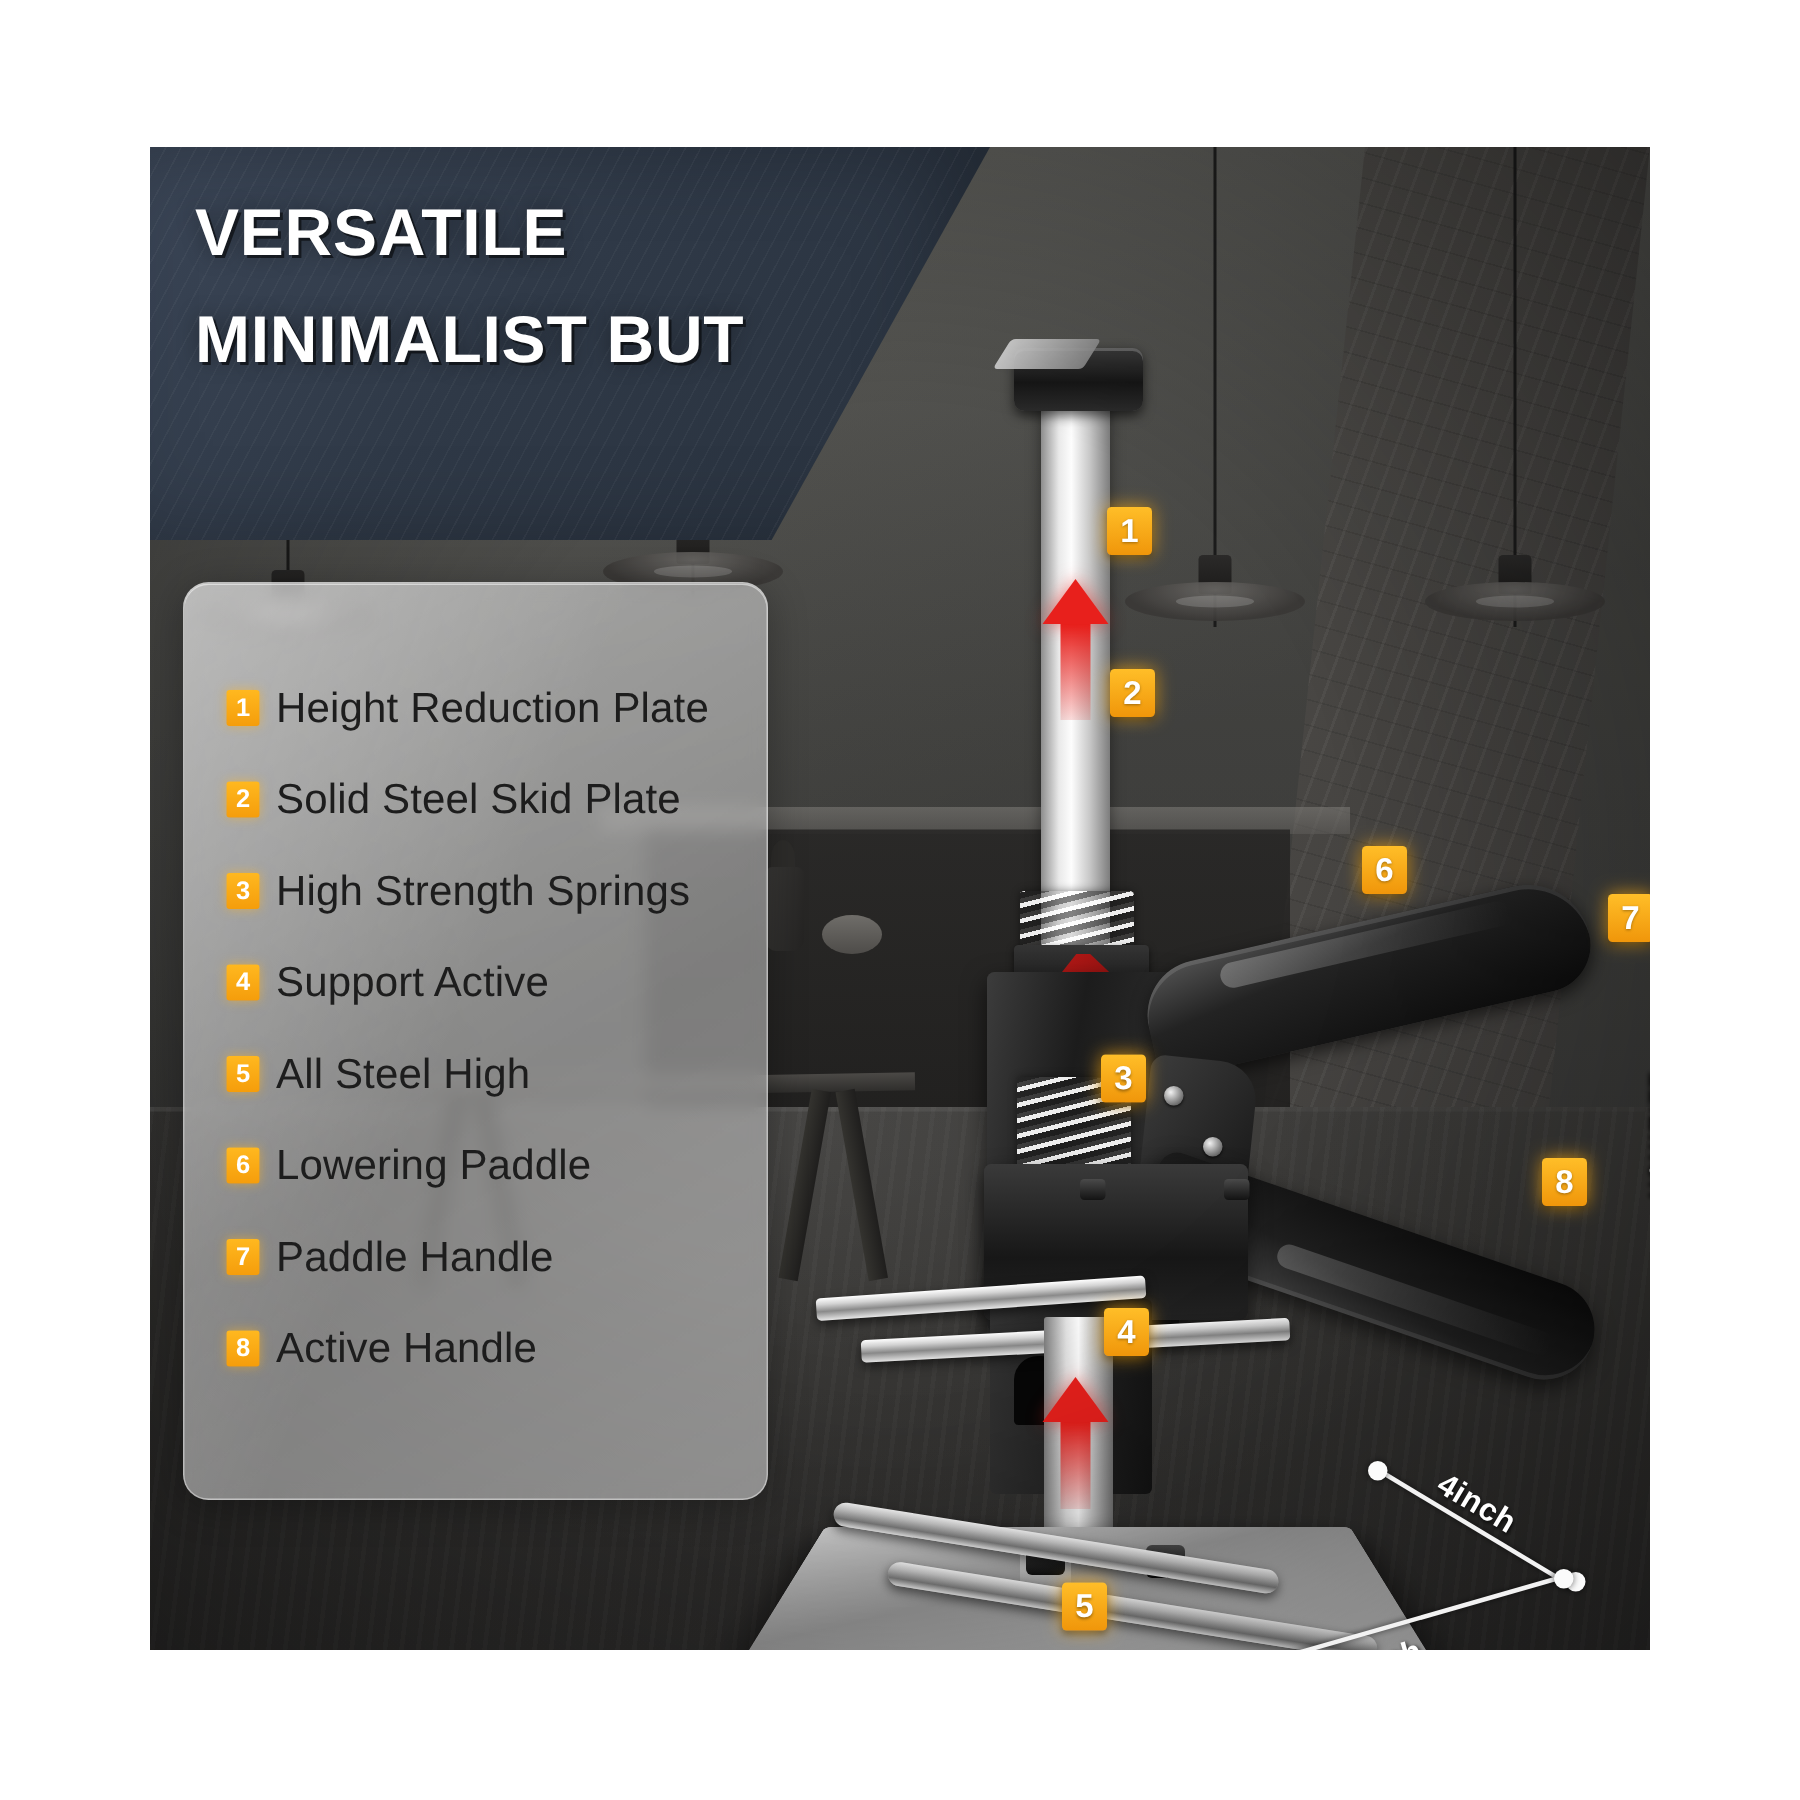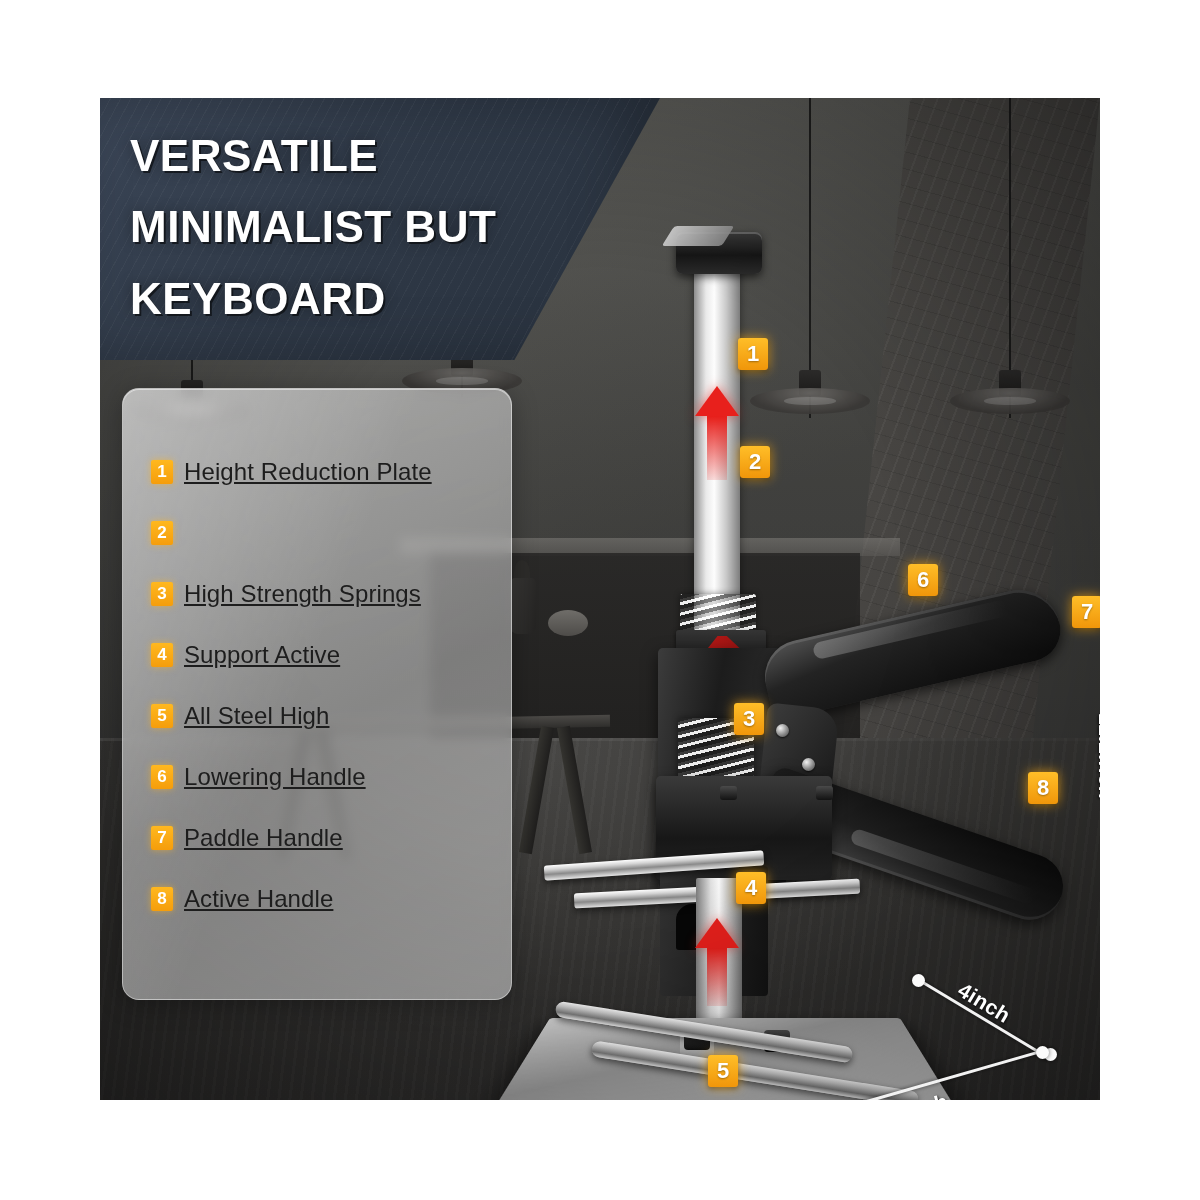--- a/index.html
+++ b/index.html
@@ -138,22 +138,22 @@
   .leg-row{display:flex;align-items:center;height:61px;}
   .leg-badge{
     flex:0 0 auto;width:22px;height:24px;
     background:linear-gradient(#ffb81f,#f59d0b);
     color:#ffffff;font-weight:bold;font-size:17px;
     display:flex;align-items:center;justify-content:center;
     border-radius:2px;
     box-shadow:0 0 7px rgba(255,180,30,.55);
   }
   .leg-label{
-    margin-left:11px;color:#1d1d1d;font-size:24px;font-weight:500;
-    white-space:nowrap;letter-spacing:.1px;text-decoration:underline;
+    margin-left:11px;color:#1d1d1d;font-size:28px;font-weight:500;
+    white-space:nowrap;letter-spacing:.1px;
   }
 
   
   #jack{position:absolute;left:430px;top:120px;width:520px;height:880px;}
 
   
   .col-upper{
     position:absolute;left:164px;top:40px;width:46px;height:410px;
     background:linear-gradient(90deg,#8d8d8d 0%,#e9e9e9 26%,#fdfdfd 44%,#c9c9c9 70%,#7d7d7d 100%);
     border-radius:2px;
@@ -480,49 +480,49 @@
 
     <div class="dimline" id="dl-46"></div>
 
     <div class="dot" id="dot-462"></div>
     <div class="dimtext" id="txt-46">4.6inch</div>
 
     <div id="title-panel">
       <div id="title-text">
         <span class="tl">VERSATILE</span>
         <span class="tl">MINIMALIST BUT</span>
-        <span class="tl">KEYBOARD</span>
       </div>
     </div>
 
     <div id="legend">
       <div id="legend-list">
 
         <div class="leg-row">
           <span class="leg-badge">1</span>
           <span class="leg-label">Height Reduction Plate</span>
         </div>
         <div class="leg-row">
           <span class="leg-badge">2</span>
+          <span class="leg-label">Solid Steel Skid Plate</span>
         </div>
         <div class="leg-row">
           <span class="leg-badge">3</span>
           <span class="leg-label">High Strength Springs</span>
         </div>
         <div class="leg-row">
           <span class="leg-badge">4</span>
           <span class="leg-label">Support Active</span>
         </div>
         <div class="leg-row">
           <span class="leg-badge">5</span>
           <span class="leg-label">All Steel High</span>
         </div>
         <div class="leg-row">
           <span class="leg-badge">6</span>
-          <span class="leg-label">Lowering Handle</span>
+          <span class="leg-label">Lowering Paddle</span>
         </div>
         <div class="leg-row">
           <span class="leg-badge">7</span>
           <span class="leg-label">Paddle Handle</span>
         </div>
         <div class="leg-row">
           <span class="leg-badge">8</span>
           <span class="leg-label">Active Handle</span>
         </div>
 

